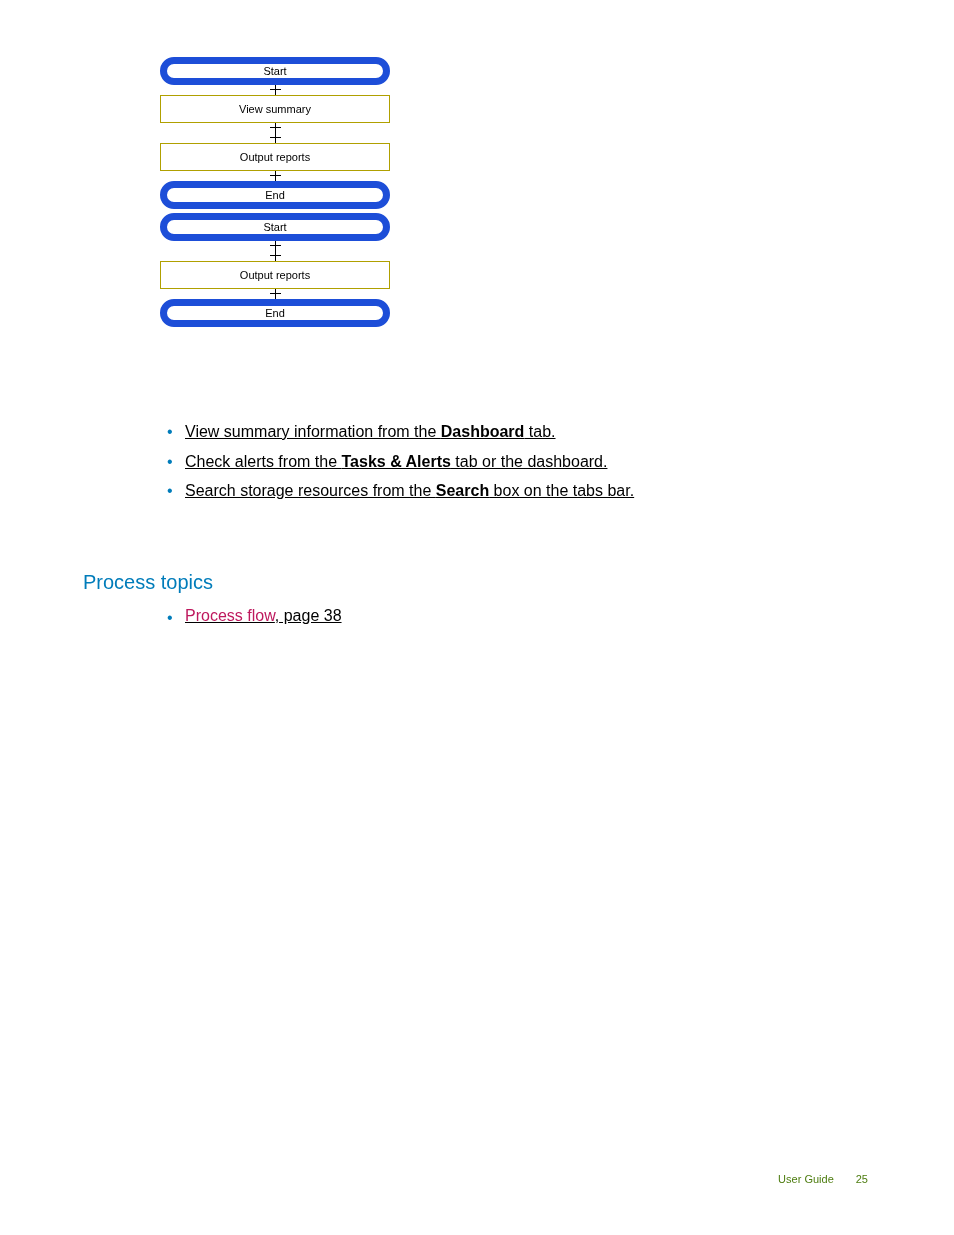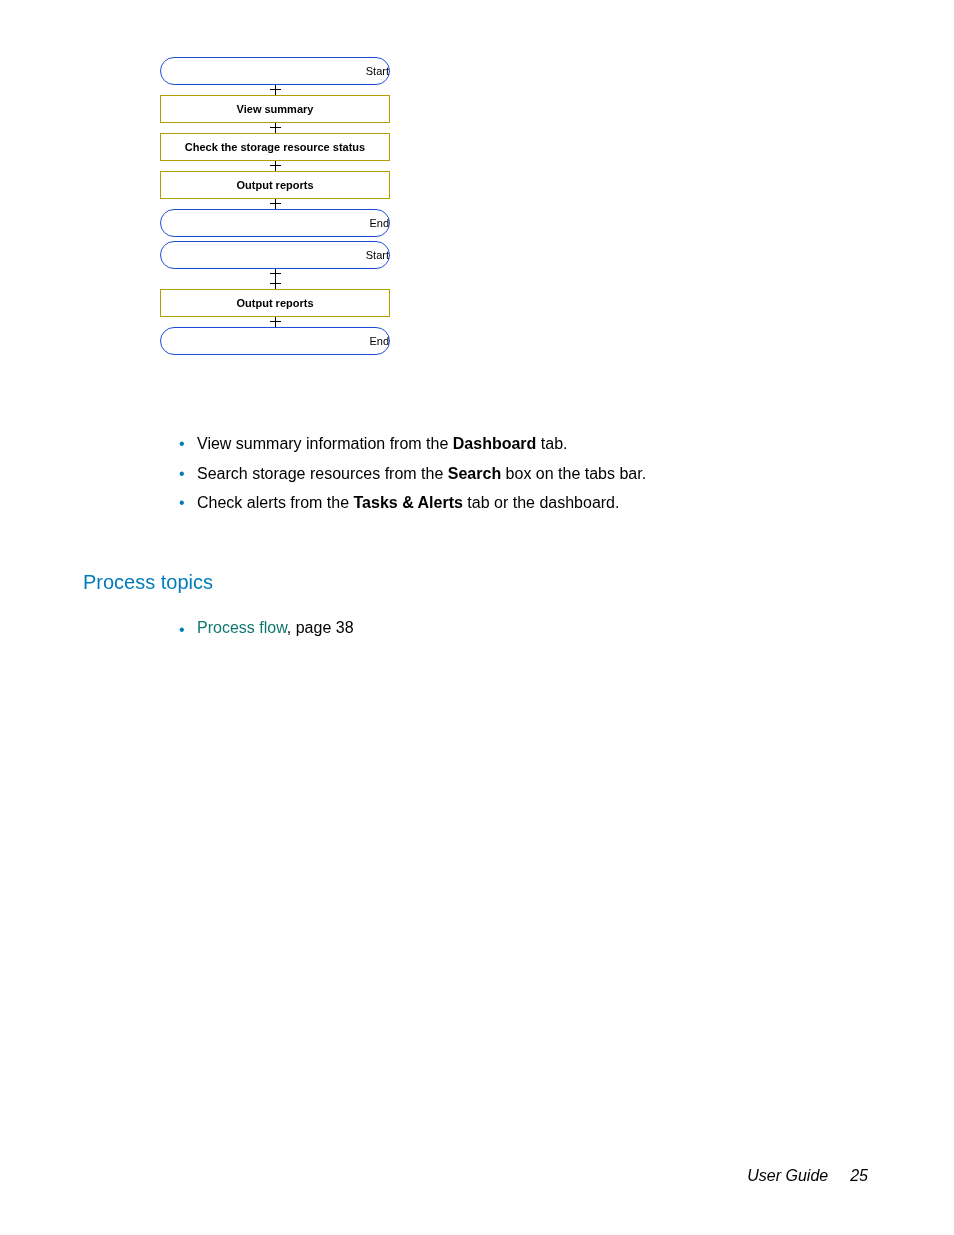--- a/index.html
+++ b/index.html
@@ -30,27 +30,25 @@
     width: 230px;
     height: 28px;
     display: flex;
     align-items: center;
     justify-content: center;
     font-size: 11px;
     color: #000000;
     background: #ffffff;
   }
   .flow-terminal {
-    border: 1px solid #1d4ed8;
+    border: 7px solid #1d4ed8;
     border-radius: 14px;
-    justify-content: flex-end;
   }
   .flow-process {
     border: 1px solid #b0a000;
-    font-weight: bold;
   }
   .flow-conn {
     width: 230px;
     height: 10px;
     display: flex;
     align-items: center;
     justify-content: center;
   }
   .flow-conn .line {
     width: 1px;
@@ -75,22 +73,23 @@
     top: 417px;
     width: 720px;
     font-size: 16px;
     line-height: 1.35;
   }
   .intro {
     margin: 0 0 10px 0;
   }
   ul.bullets {
     list-style: none;
-    margin: 16px;
+    margin: 4px;
     padding: 0 0 0 26px;
+    text-decoration: underline;
   }
   ul.bullets li {
     position: relative;
     margin: 0 0 8px 0;
     padding-left: 0;
   }
   ul.bullets li::before {
     content: "\2022";
     position: absolute;
     left: -18px;
@@ -113,31 +112,30 @@
     font-weight: normal;
   }
   .related-list-wrap {
     position: absolute;
     left: 155px;
     top: 603px;
     width: 720px;
     font-size: 16px;
   }
   .link {
-    color: #0f766e;
+    color: #be185d;
   }
 
   
   .footer {
     position: absolute;
     right: 86px;
     bottom: 50px;
-    font-size: 16px;
-    color: #000000;
-    font-style: italic;
+    font-size: 11px;
+    color: #4d7c0f;
   }
   .footer .pagenum {
     margin-left: 22px;
   }
 </style>
 </head>
 <body>
 
 <div class="page">
 
@@ -147,23 +145,20 @@
       </div>
     <div class="flow-conn">
         <div class="line"></div>
       </div>
     <div class="flow-box flow-process">
         <span>View summary</span>
       </div>
     <div class="flow-conn">
         <div class="line"></div>
       </div>
-    <div class="flow-box flow-process">
-        <span>Check the storage resource status</span>
-      </div>
     <div class="flow-conn">
         <div class="line"></div>
       </div>
     <div class="flow-box flow-process">
         <span>Output reports</span>
       </div>
     <div class="flow-conn">
         <div class="line"></div>
       </div>
     <div class="flow-box flow-terminal">
@@ -188,24 +183,24 @@
         <span>End</span>
       </div>
   </div>
 
   <div class="body-text">
     <ul class="bullets">
       <li>
         <span>View summary information from the </span><span class="bold">Dashboard</span><span> tab.</span>
       </li>
       <li>
+        <span>Check alerts from the </span><span class="bold">Tasks &amp; Alerts</span><span> tab or the dashboard.</span>
+      </li>
+      <li>
         <span>Search storage resources from the </span><span class="bold">Search</span><span> box on the tabs bar.</span>
-      </li>
-      <li>
-        <span>Check alerts from the </span><span class="bold">Tasks &amp; Alerts</span><span> tab or the dashboard.</span>
       </li>
     </ul>
   </div>
 
   <div class="related-heading">Process topics</div>
   <div class="related-list-wrap">
     <ul class="bullets">
       <li>
         <span class="link">Process flow</span><span>, page 38</span>
       </li>

